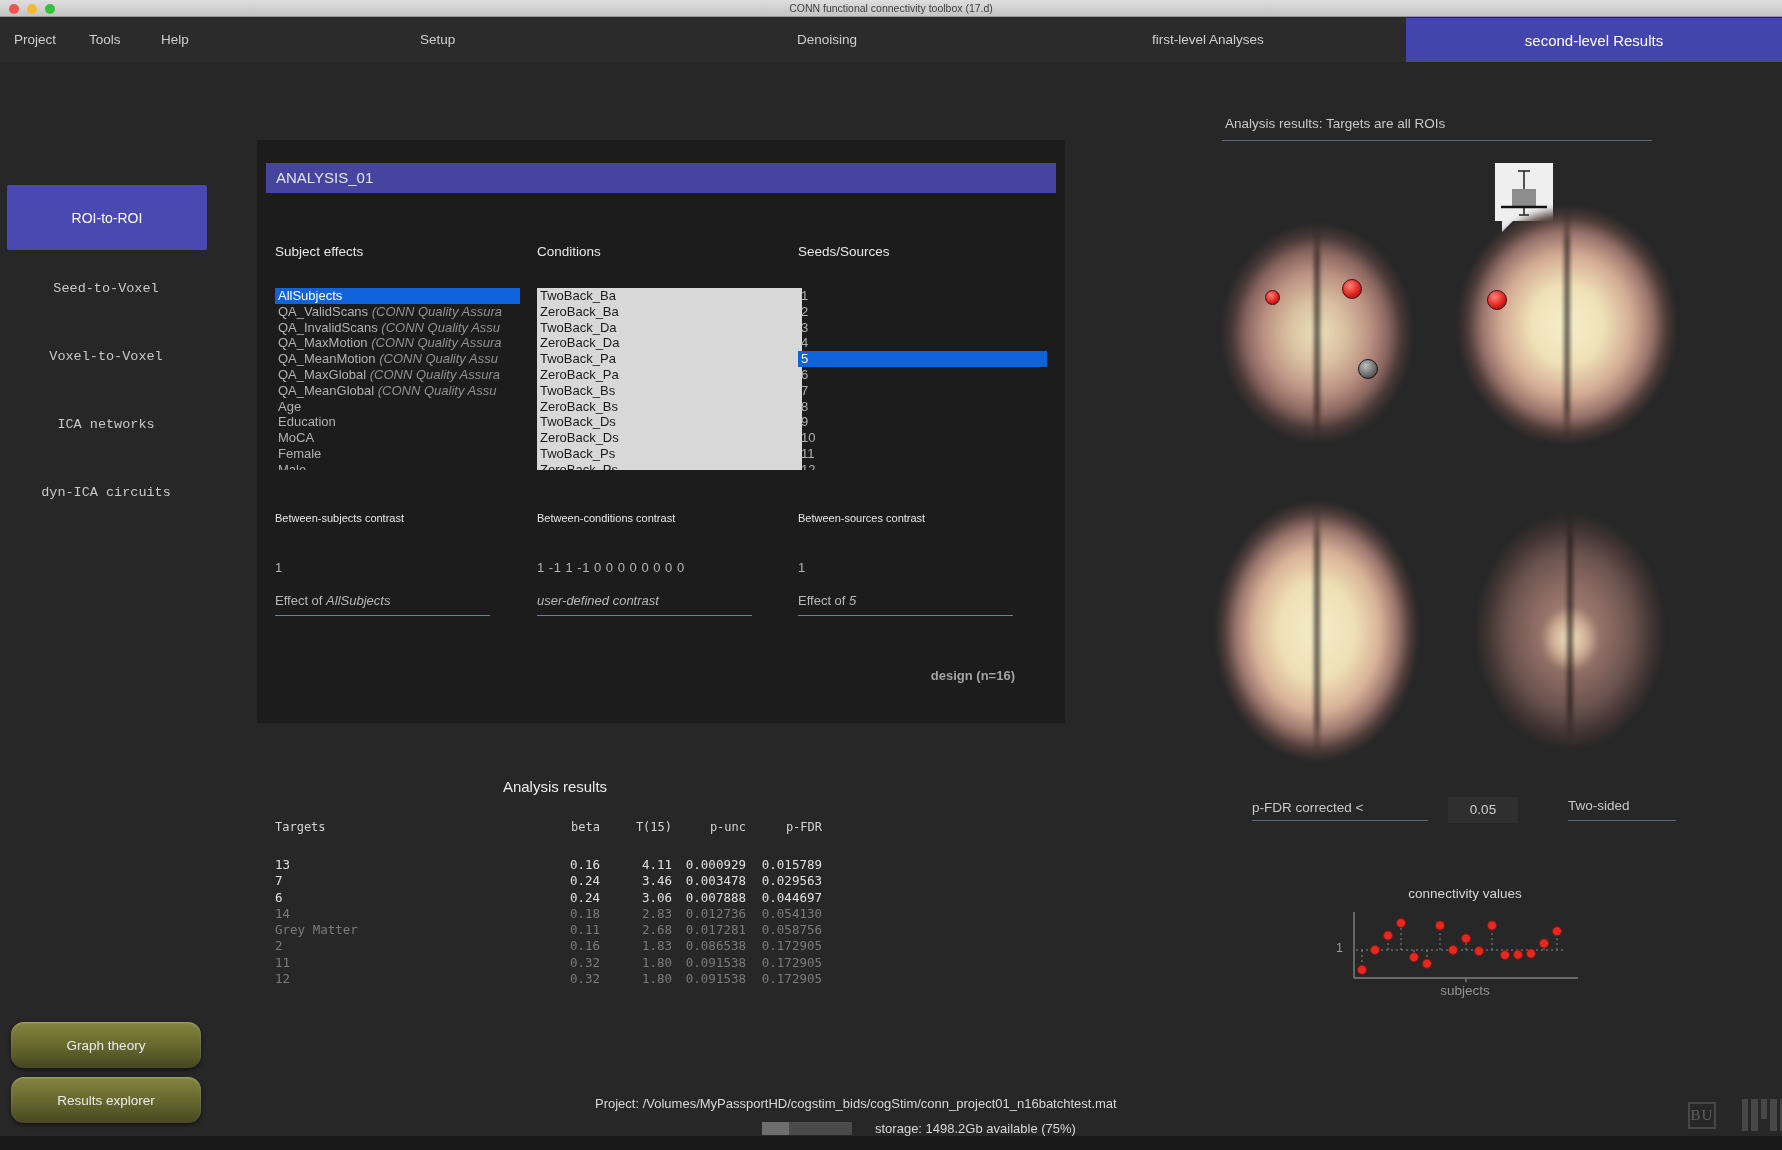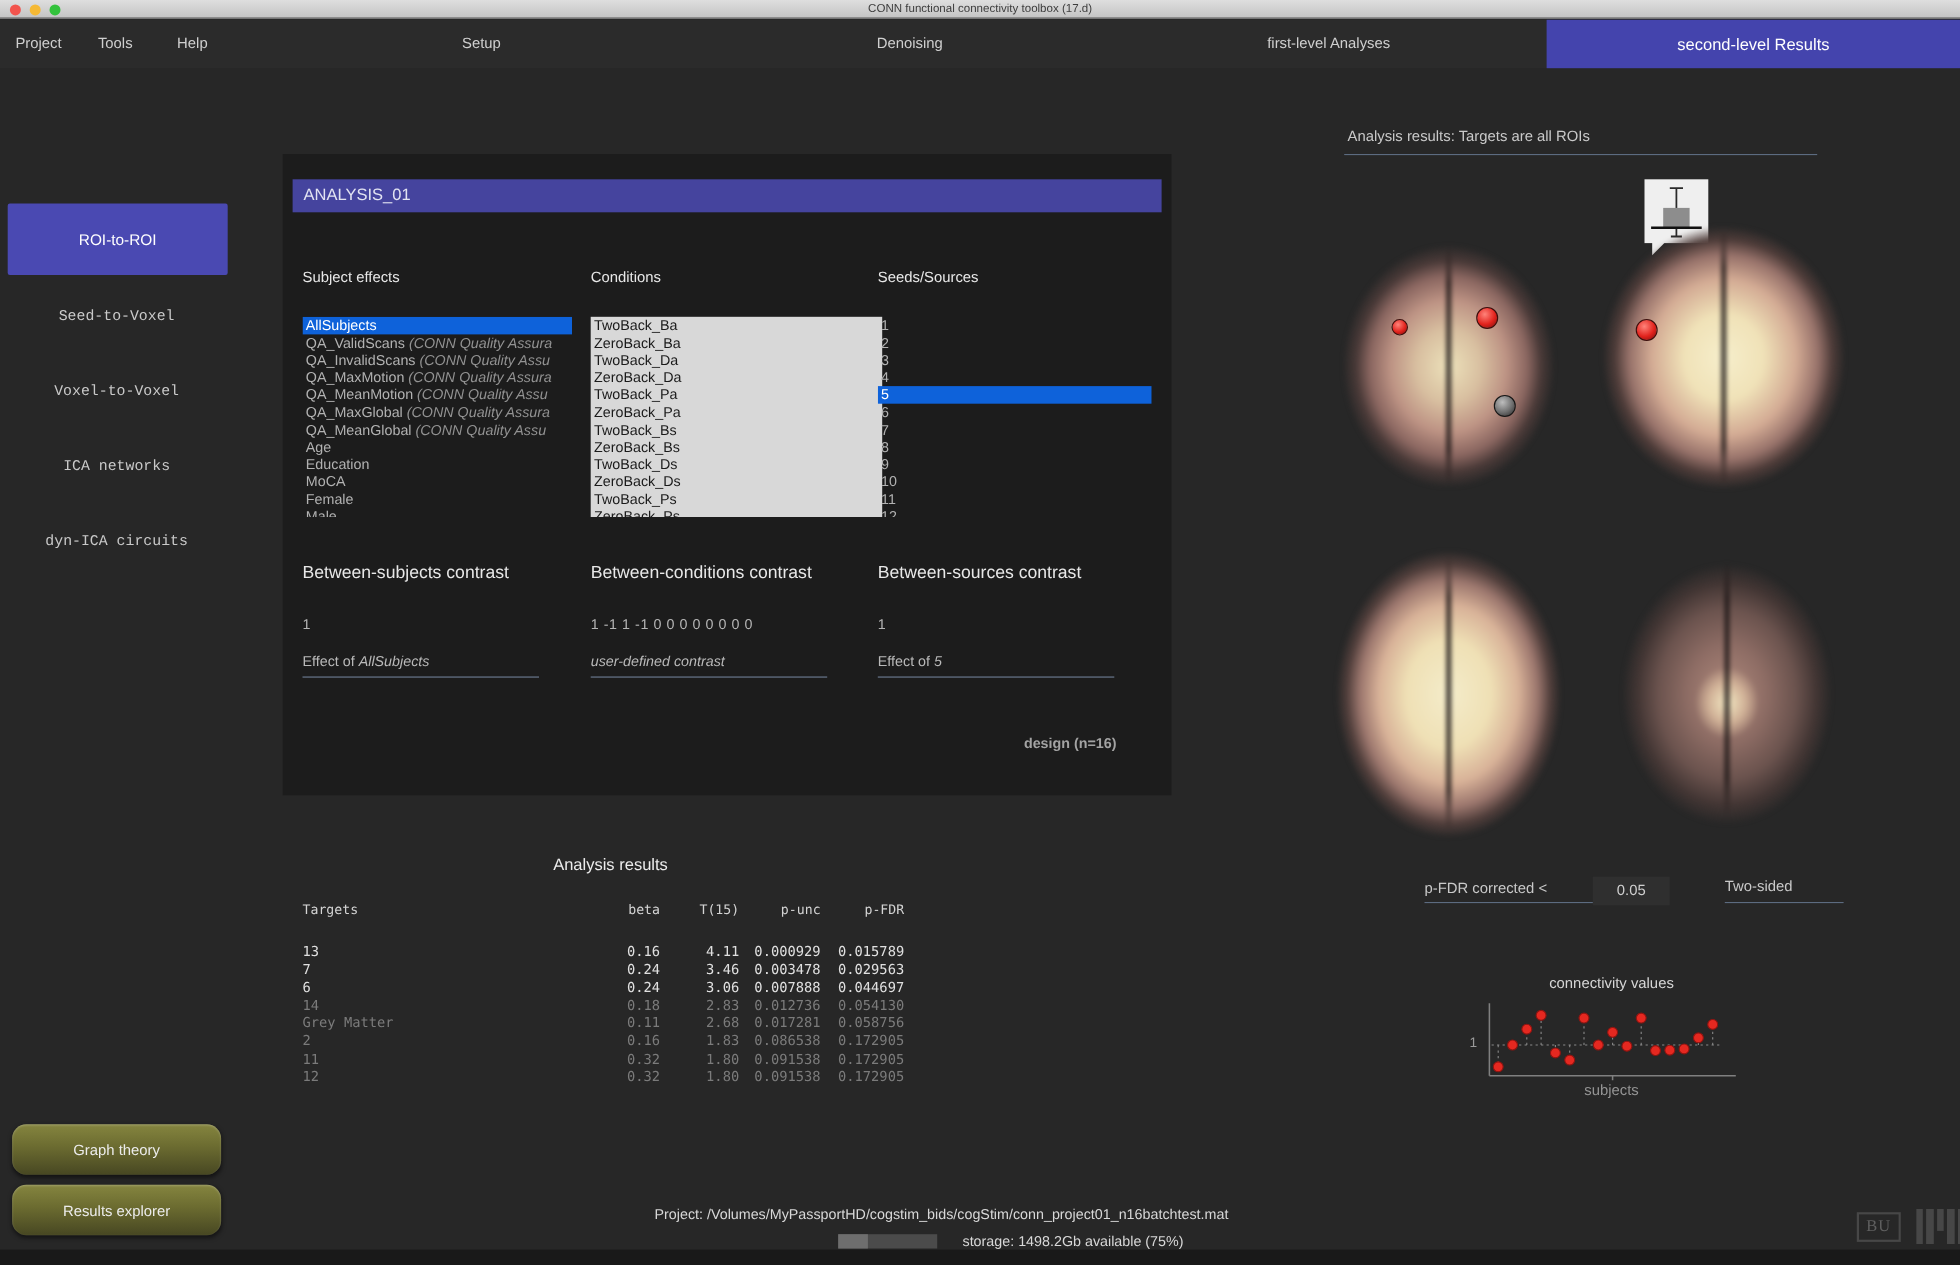--- a/index.html
+++ b/index.html
@@ -42,21 +42,21 @@
   .listbox { position:absolute; top:148px; height:182px; overflow:hidden; }
   #subject-effects-list { width:245px; }
   #conditions-list { width:265px; background:#d8d8d8; }
   #sources-list { width:249px; }
   .lrow { height:15.8px; line-height:15.8px; font-size:13px; color:#b2b2b2;
           white-space:nowrap; overflow:hidden; padding-left:3px; }
   .lrow.light { color:#1a1a1a; }
   .lrow.sel { background:#0e62da; color:#ffffff; }
   .note { font-style:italic; color:#929292; }
 
-  .con-h { position:absolute; top:372px; font-size:16px; color:#e8e8e8; }
+  .con-h { position:absolute; top:372px; font-size:11px; color:#e8e8e8; }
   .con-v { position:absolute; top:420px; font-size:13px; color:#b4b4b4; letter-spacing:0.5px; }
   .con-s { position:absolute; top:453px; width:215px; height:23px; font-size:13px; color:#b9b9b9;
            border-bottom:1px solid #6f7f95; }
   .con-s em { font-style:italic; }
   .design { position:absolute; top:528px; right:50px; font-weight:bold; font-size:13px; color:#a3a3a3; }
 
   
   .res-title { position:absolute; left:275px; top:778px; width:560px; text-align:center;
                font-size:15px; color:#ececec; }
   .tgrid { display:grid; grid-template-columns:285px 40px 72px 74px 76px;
@@ -90,21 +90,21 @@
   #dot1 { left:1265px; top:290px; width:15px; height:15px; }
   #dot2 { left:1342px; top:279px; width:20px; height:20px; }
   #dot3 { left:1358px; top:359px; width:20px; height:20px; }
   #dot4 { left:1487px; top:290px; width:20px; height:20px; }
 
   .tipbox { position:absolute; left:1495px; top:163px; width:58px; height:58px; background:#efefef; }
   .tipbox::after { content:''; position:absolute; left:7px; bottom:-11px; width:0; height:0;
                    border-top:12px solid #efefef; border-right:12px solid transparent; }
 
   #thr-label { position:absolute; left:1252px; top:800px; width:176px; height:21px;
-               border-bottom:1px solid #5c6b80; font-size:13.5px; color:#c9c9c9;margin-left:43px; }
+               border-bottom:1px solid #5c6b80; font-size:13.5px; color:#c9c9c9; }
   #thr-value { position:absolute; left:1448px; top:797px; width:70px; height:26px; background:#2f2f2f;
                color:#cfcfcf; font-size:13.5px; text-align:center; line-height:26px; }
   #thr-sided { position:absolute; left:1568px; top:798px; width:108px; height:23px;
                border-bottom:1px solid #5c6b80; font-size:13.5px; color:#c9c9c9; }
 
   #chart-title { position:absolute; left:1340px; top:886px; width:250px; text-align:center;
                  font-size:13.5px; color:#d6d6d6; }
   #conn-chart { position:absolute; left:1332px; top:904px; }
   #chart-ytick { position:absolute; left:1336px; top:941px; font-size:12.5px; color:#9a9a9a; }
   #chart-xlabel { position:absolute; left:1340px; top:983px; width:250px; text-align:center;
@@ -113,21 +113,21 @@
   
   .btn { position:absolute; left:11px; width:190px; height:46px; border-radius:13px;
          background:linear-gradient(#85853f,#6b6b30 45%,#474722); color:#ececec; font-size:13.5px;
          display:flex; align-items:center; justify-content:center;
          box-shadow:inset 0 1px 2px rgba(255,255,255,0.25), 0 2px 4px rgba(0,0,0,0.5); }
   #btn-graph { top:1022px; } #btn-results { top:1077px; }
   #project-line { position:absolute; left:595px; top:1096px; font-size:13px; color:#d8d8d8; }
   #progress { position:absolute; left:762px; top:1122px; width:90px; height:13px; background:#4b4b4b; }
   #progress .fill { height:100%; background:#6e6e6e; }
   #storage-line { position:absolute; left:875px; top:1121px; font-size:13px; color:#d8d8d8; }
-  #bu-logo { position:absolute; left:1688px; top:1102px; width:40px; height:27px; border:2px solid #474747;
+  #bu-logo { position:absolute; left:1688px; top:1102px; width:28px; height:27px; border:2px solid #474747;
              color:#5f5f5f; font-family:"Liberation Serif", serif; font-size:15px; letter-spacing:1px;
              display:flex; align-items:center; justify-content:center; }
   #mit-logo { position:absolute; left:1742px; top:1099px; width:44px; height:32px;
               display:flex; gap:3px; align-items:flex-start; overflow:hidden; }
   .mbar { width:7px; height:32px; background:#474747; }
   .mbar.short { height:20px; }
   #bottom-strip { position:absolute; left:0; top:1136px; width:100%; height:14px; background:#191919; }
 </style>
 </head>
 <body>

